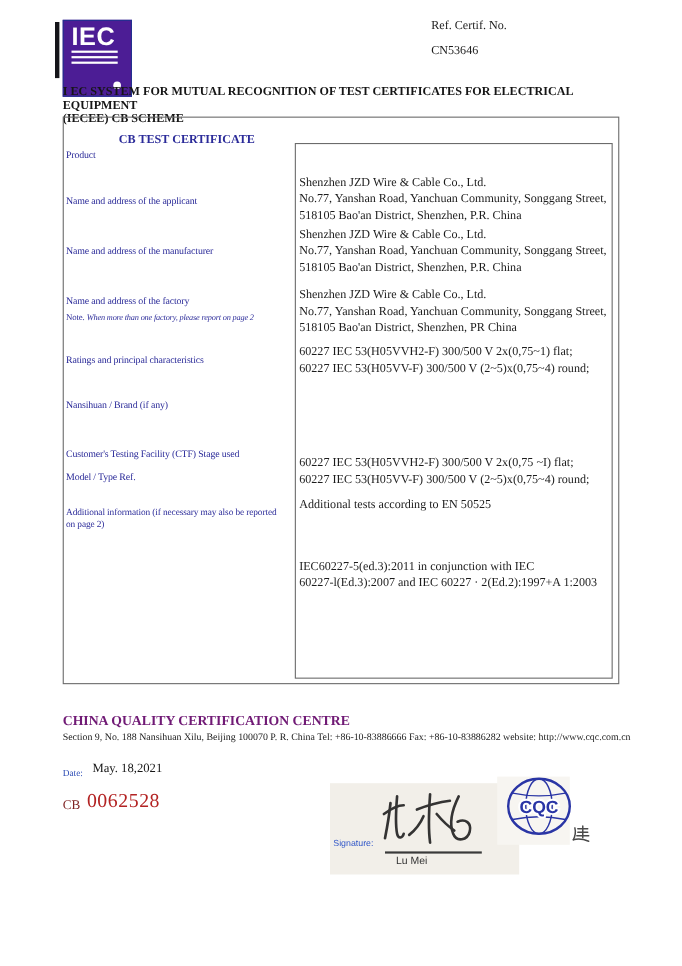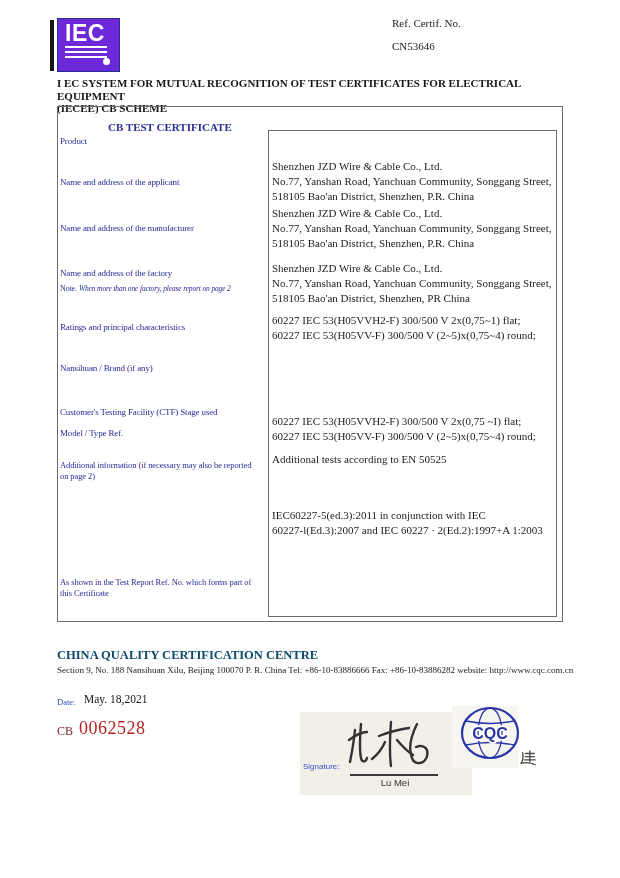--- a/index.html
+++ b/index.html
@@ -1,21 +1,21 @@
 <!DOCTYPE html>
 <html><head>
 <meta charset="utf-8">
 <style>
   html,body{margin:0;padding:0;background:#fff;}
   #page{position:relative;width:620px;height:878px;background:#ffffff;
         font-family:"Liberation Serif",serif;overflow:hidden;}
 
   
   .iec-spine{position:absolute;left:50px;top:20px;width:4px;height:51px;background:#15151a;}
-  .iec-square{position:absolute;left:57px;top:18px;width:63px;height:54px;background:#6d28d9;
+  .iec-square{position:absolute;left:57px;top:18px;width:63px;height:70px;background:#4c1d95;
               border:1px solid #23308f;box-sizing:border-box;padding:3px 0 0 7px;}
   .iec-text{color:#fff;font-family:"Liberation Sans",sans-serif;font-weight:bold;
             font-size:23px;line-height:23px;letter-spacing:0.5px;}
   .iec-underline{width:42px;height:2px;background:#fff;margin-top:1px;}
   .iec-line{width:42px;height:2px;background:#fff;margin-top:3px;}
   .iec-dot{position:absolute;right:9px;bottom:6px;width:7px;height:7px;border-radius:50%;background:#fff;}
 
   
   .ref-block{position:absolute;left:392px;top:17px;width:160px;text-align:left;color:#1c1c1c;}
   .ref-label{font-size:11px;}
@@ -32,34 +32,34 @@
 
   .lbl{position:absolute;color:#2b2b99;font-size:9px;line-height:11px;
        letter-spacing:-0.15px;white-space:pre;}
   .val{position:absolute;color:#1c1c1c;font-size:11px;line-height:15px;white-space:pre;}
   .note-prefix{font-size:8px;color:#2b2b99;}
   .note-italic{font-size:7.5px;font-style:italic;color:#2b2b99;}
 
   .issued-note{position:absolute;left:62px;top:625px;font-size:9.5px;color:#2b2b99;}
 
   
-  .ncb-name{position:absolute;left:57px;top:648px;font-weight:bold;font-size:12.5px;color:#0c4a6e;}
+  .ncb-name{position:absolute;left:57px;top:648px;font-weight:bold;font-size:12.5px;color:#701a75;}
   .ncb-address{position:absolute;left:57px;top:665px;font-size:9px;color:#222;white-space:pre;}
   .date-label{position:absolute;left:57px;top:697px;font-size:8.5px;color:#2b4bb5;}
   .date-value{position:absolute;left:84px;top:693px;font-size:11.5px;color:#161616;}
   .cb-prefix{position:absolute;left:57px;top:724px;font-size:12px;color:#7e1f1f;}
   .cb-number{position:absolute;left:79px;top:718px;font-size:18px;color:#b32323;letter-spacing:0.5px;}
 
   .sig-patch{position:absolute;left:300px;top:712px;width:172px;height:83px;background:#f2efe9;}
   .logo-patch{position:absolute;left:452px;top:706px;width:66px;height:62px;background:#f7f5f1;}
   .sig-svg{position:absolute;left:345px;top:716px;}
   .sig-label{position:absolute;left:303px;top:762px;font-family:"Liberation Sans",sans-serif;
              font-size:8px;color:#3056c8;}
   .sig-line{position:absolute;left:350px;top:774px;width:88px;height:2px;background:#3a3a3a;}
-  .sig-name{position:absolute;left:360px;top:777px;width:70px;text-align:center;
+  .sig-name{position:absolute;left:360px;top:777px;width:70px;text-align:left;
             font-family:"Liberation Sans",sans-serif;font-size:9.5px;color:#333;}
   .cqc-svg{position:absolute;left:460px;top:706px;}
   .jian-svg{position:absolute;left:519px;top:749px;}
 </style>
 </head>
 <body>
 
 <div id="page">
 
   <div>
@@ -115,22 +115,20 @@
   <div class="val" style="left:272px;top:414px">60227 IEC 53(H05VVH2-F) 300/500 V 2x(0,75 ~I) flat;
 60227 IEC 53(H05VV-F) 300/500 V (2~5)x(0,75~4) round;</div>
 
   <div class="lbl" style="left:60px;top:460px;font-size:8.5px;letter-spacing:-0.1px">Additional information (if necessary may also be reported
 on page 2)</div>
   <div class="val" style="left:272px;top:452px">Additional tests according to EN 50525</div>
 
   <div class="val" style="left:272px;top:508px">IEC60227-5(ed.3):2011 in conjunction with IEC
 60227-l(Ed.3):2007 and IEC 60227 · 2(Ed.2):1997+A 1:2003</div>
 
-  <div class="lbl" style="left:60px;top:577px;font-size:8.5px;letter-spacing:-0.1px">As shown in the Test Report Ref. No. which forms part of
-this Certificate</div>
 
 
   <div class="ncb-name">CHINA QUALITY CERTIFICATION CENTRE</div>
   <div class="ncb-address">Section 9, No. 188 Nansihuan Xilu, Beijing 100070 P. R. China Tel: +86-10-83886666 Fax: +86-10-83886282 website: http://www.cqc.com.cn</div>
   <div class="date-label">Date:</div>
   <div class="date-value">May. 18,2021</div>
   <div class="cb-prefix">CB</div>
   <div class="cb-number">0062528</div>
 
   <div class="sig-patch"></div>

